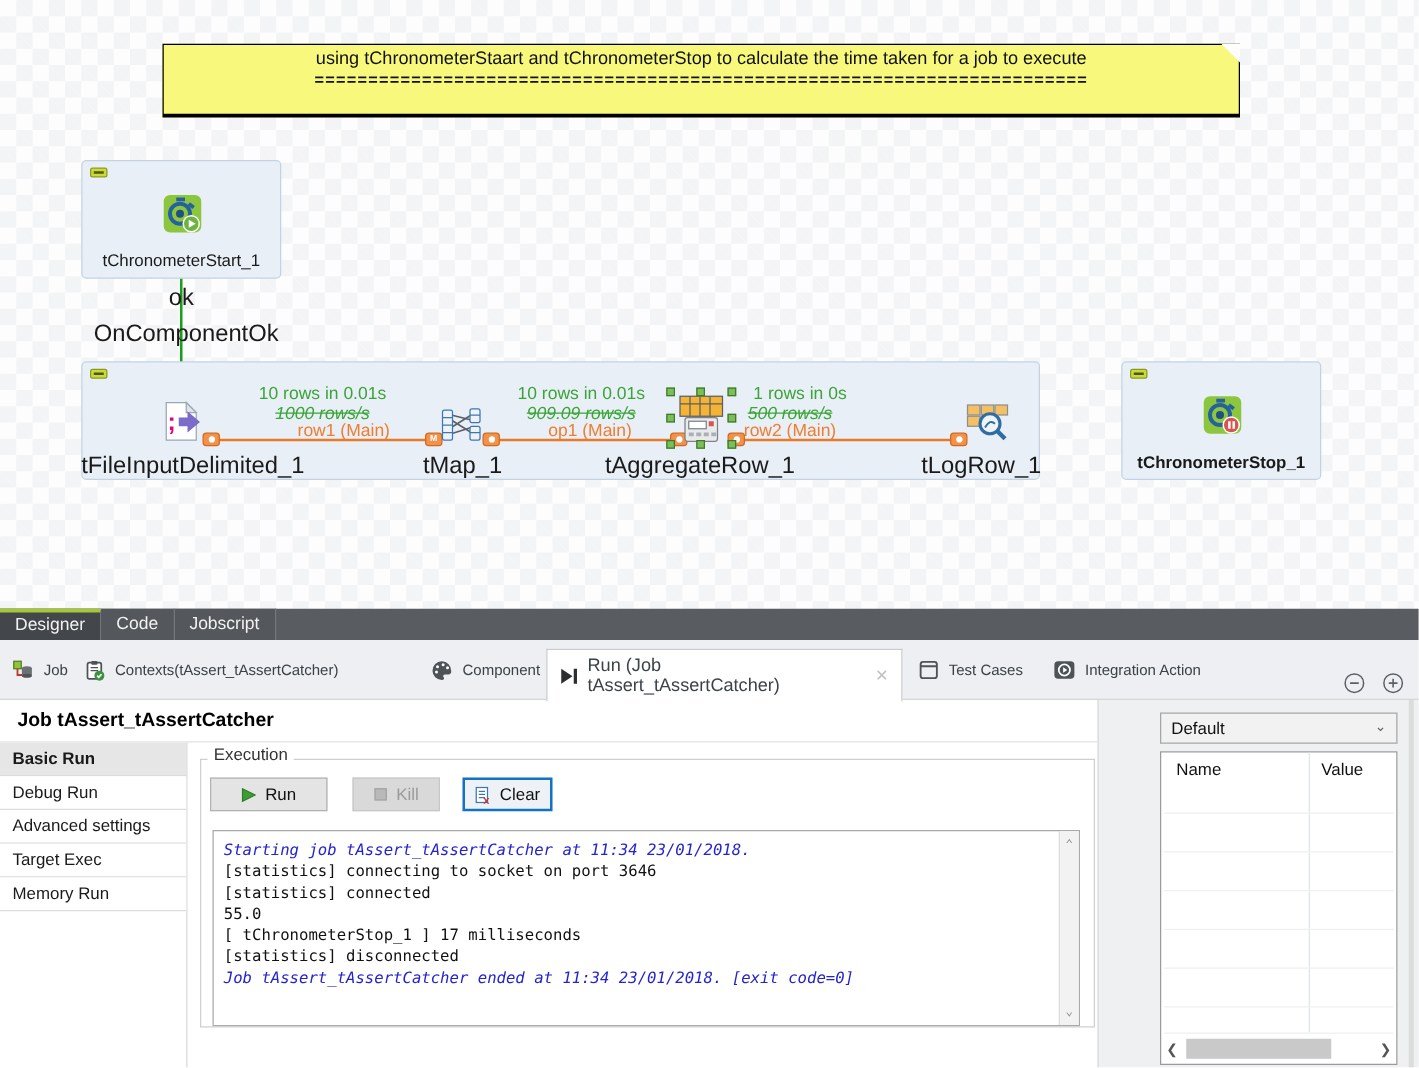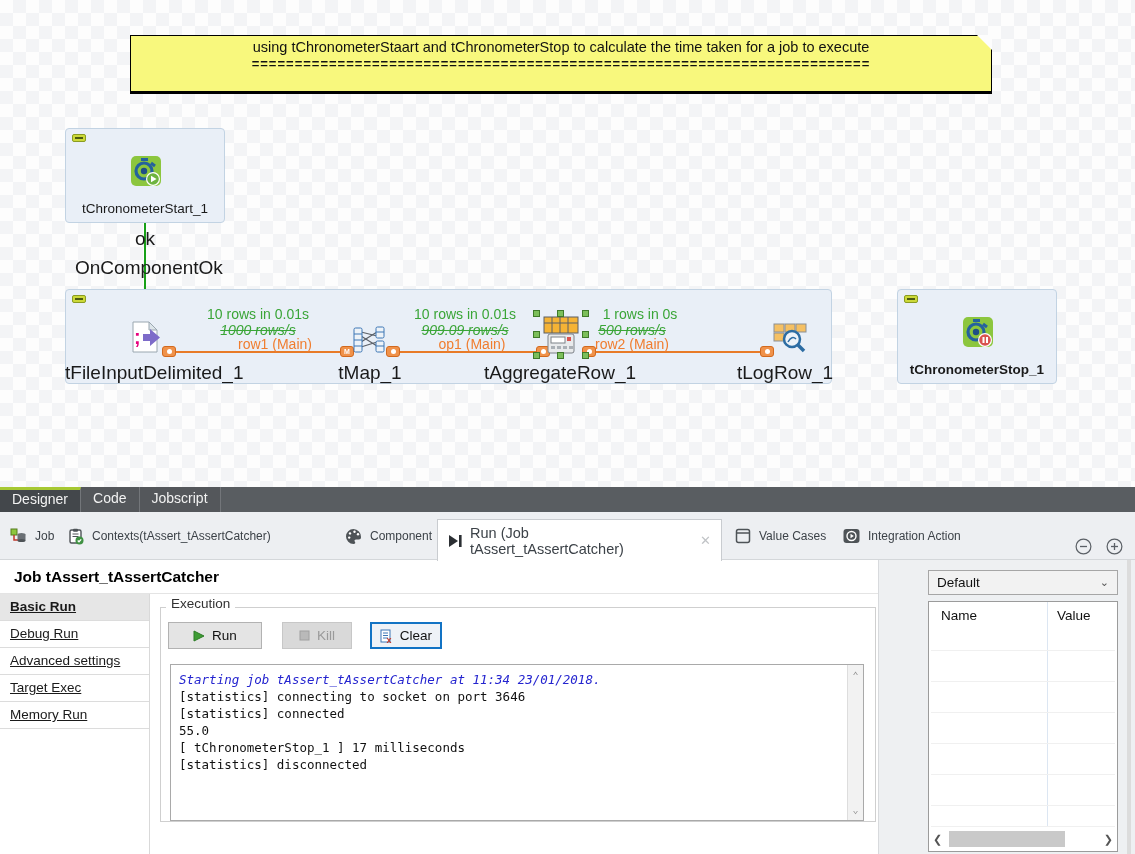--- a/index.html
+++ b/index.html
@@ -57,21 +57,21 @@
   .closex { color:#c0c3c6; font-size:13px; margin-left:14px; }
   .winbtn { position:absolute; top:26px; width:17px; height:17px; }
 
   
   #content { position:absolute; left:0; top:560px; width:1135px; height:294px; background:#fff; }
   #right-panel { position:absolute; left:878px; top:0; width:257px; height:294px; background:#eef0f2; border-left:1px solid #d8dadd; }
   #job-title { position:absolute; left:14px; top:8px; font-size:15.5px; font-weight:bold; color:#000; }
   #title-sep { position:absolute; left:0; top:33px; width:878px; height:1px; background:#e4e4e4; }
 
   #sidebar { position:absolute; left:0; top:34px; width:150px; height:260px; border-right:1px solid #d9d9d9; }
-  .side-item { height:27px; line-height:26px; padding-left:10px; font-size:13.5px; color:#1a1a1a; border-bottom:1px solid #dcdcdc; background:#fff;text-decoration:underline; }
+  .side-item { height:27px; line-height:26px; padding-left:10px; font-size:13.5px; color:#1a1a1a; border-bottom:1px solid #dcdcdc; background:#fff; }
   .side-item.selected { background:#e6e6e6; font-weight:bold; }
 
   #exec-group { position:absolute; left:160px; top:47px; width:716px; height:215px; border:1px solid #cfcfcf; }
   #exec-legend { position:absolute; left:166px; top:36px; background:#fff; padding:0 5px; font-size:13.5px; color:#333; }
 
   .btn { position:absolute; top:62px; height:27px; font-size:13.5px; color:#111;
     background:#e4e4e4; border:1px solid #b2b2b2; display:flex; align-items:center; justify-content:center; gap:7px; }
   #btn-run { left:168px; width:94px; }
   #btn-kill { left:282px; width:70px; background:#d9d9d9; border-color:#c7c7c7; color:#9a9a9a; }
   #btn-clear { left:370px; width:72px; background:#eef2f7; border:2px solid #1273c4; }
@@ -321,21 +321,21 @@
       <span class="closex">✕</span>
     </div>
 
     <div class="vtab" style="left:735px;">
       <span>
         <svg width="16" height="16" viewBox="0 0 16 16">
           <rect x="1.5" y="1.5" width="13" height="13" rx="2" fill="none" stroke="#4e5357" stroke-width="1.5"></rect>
           <line x1="1.5" y1="5" x2="14.5" y2="5" stroke="#4e5357" stroke-width="1.5"></line>
         </svg>
       </span>
-      <span>Value Cases</span>
+      <span>Test Cases</span>
     </div>
     <div class="vtab" style="left:843px;">
       <span>
         <svg width="17" height="16" viewBox="0 0 17 16">
           <rect x="0.5" y="1" width="16" height="14" rx="3" fill="#4e5357"></rect>
           <circle cx="8.5" cy="8" r="4.5" fill="none" stroke="#fff" stroke-width="1.4"></circle>
           <path d="M7.5 5.8 L10.8 8 L7.5 10.2 Z" fill="#fff"></path>
         </svg>
       </span>
       <span>Integration Action</span>
@@ -396,20 +396,21 @@
     </div>
 
     <div id="console">
       <div class="c-info">Starting job tAssert_tAssertCatcher at 11:34 23/01/2018.</div>
       <div> </div>
       <div>[statistics] connecting to socket on port 3646</div>
       <div>[statistics] connected</div>
       <div>55.0</div>
       <div>[ tChronometerStop_1 ]    17 milliseconds</div>
       <div>[statistics] disconnected</div>
+      <div class="c-info">Job tAssert_tAssertCatcher ended at 11:34 23/01/2018. [exit code=0]</div>
       <div id="console-scroll">
         <div class="up">⌃</div>
         <div class="down">⌄</div>
       </div>
     </div>
 
 
     <div id="expand-btn">&gt;&gt;</div>
 
     <div id="right-panel">

